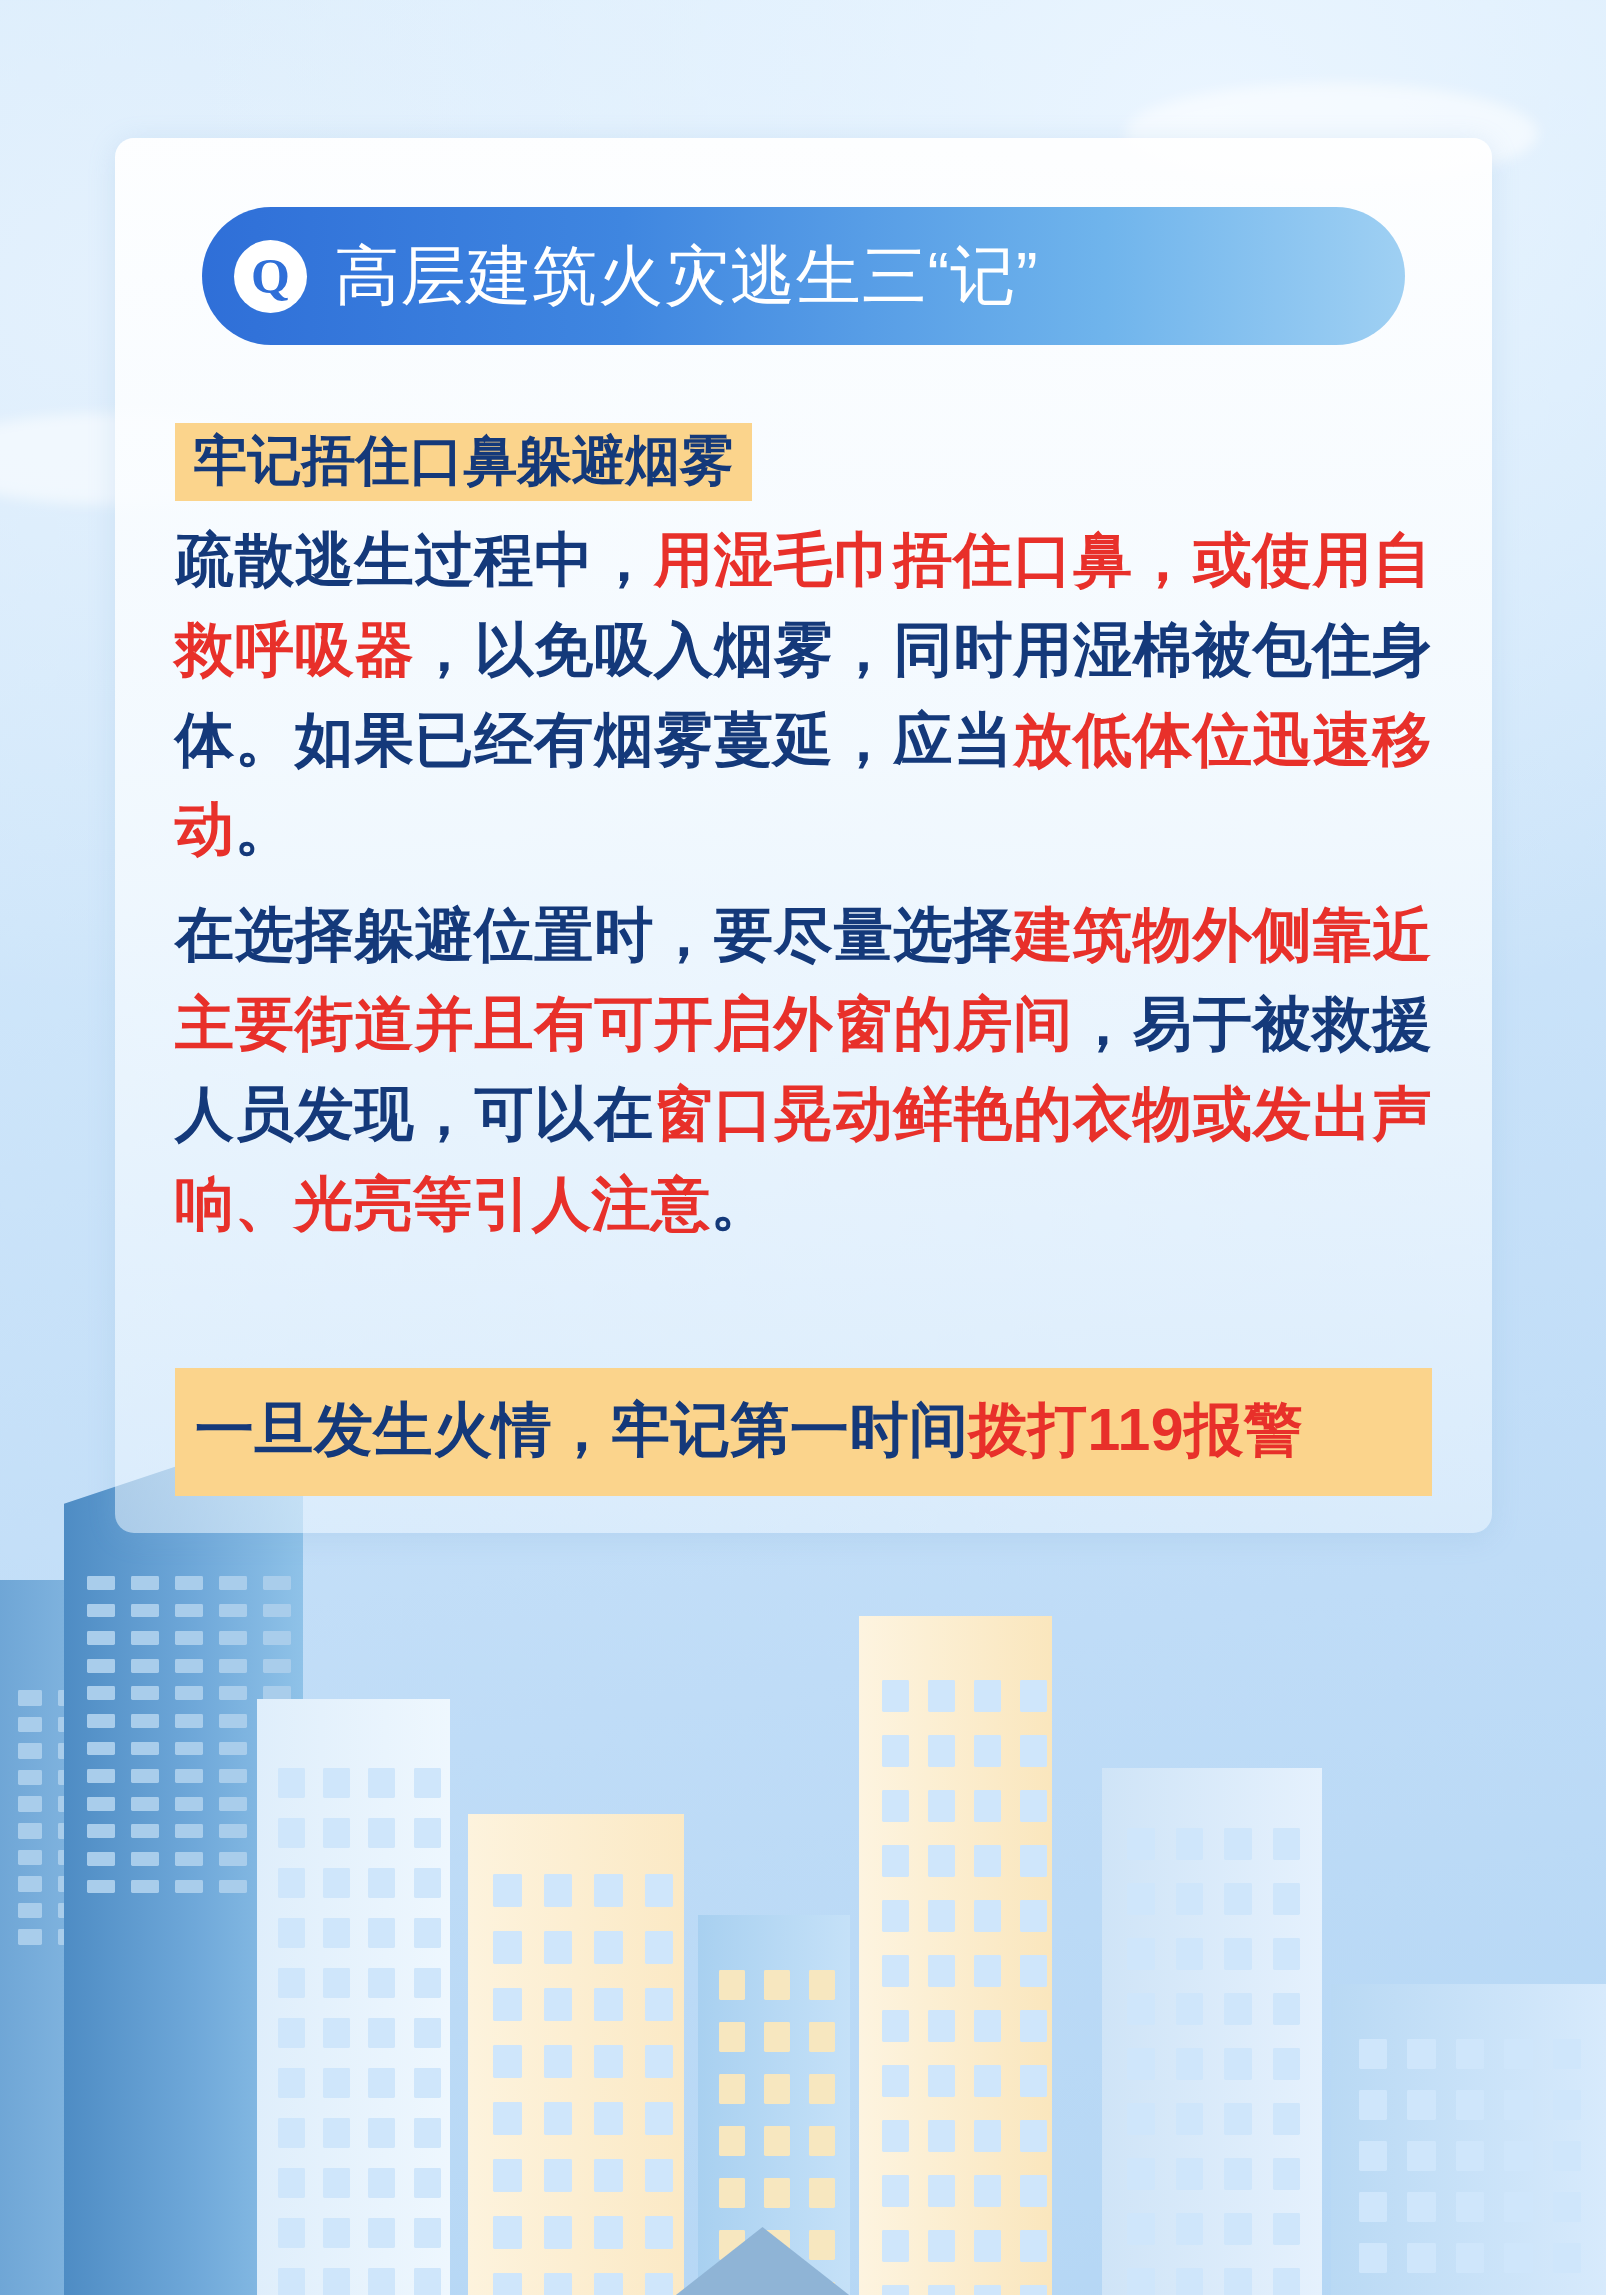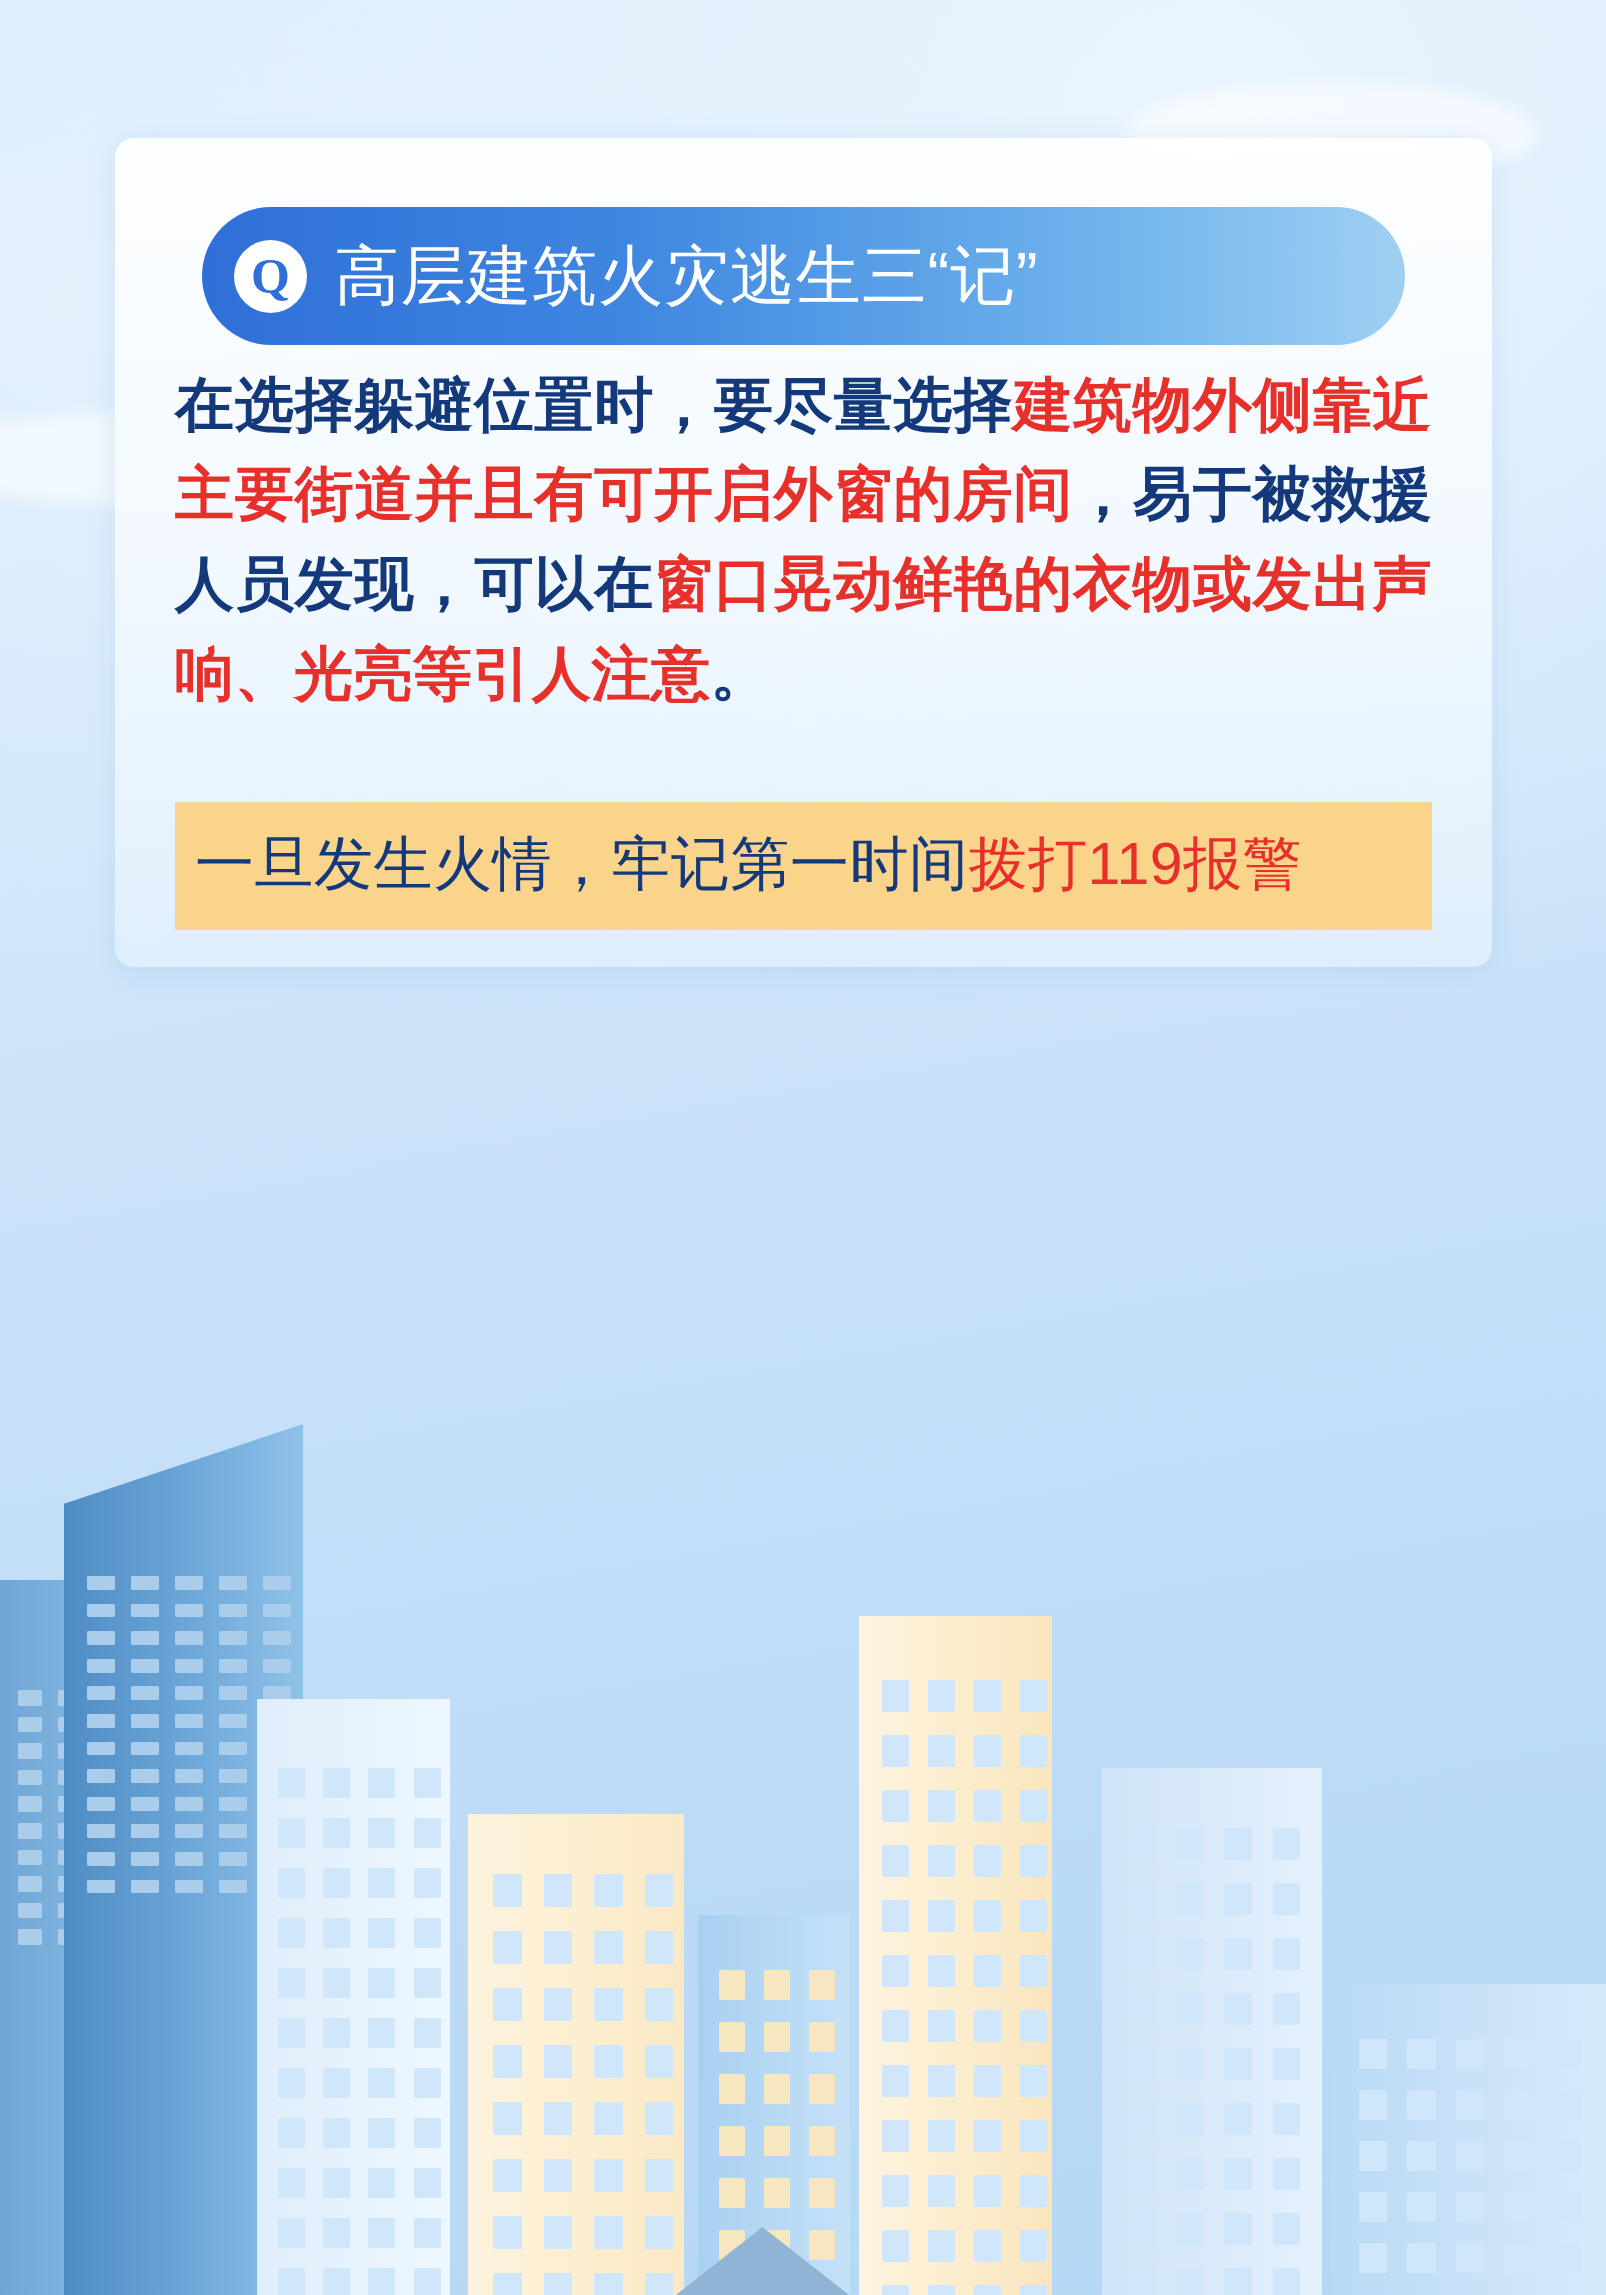--- a/index.html
+++ b/index.html
@@ -119,25 +119,25 @@
     line-height: 1.52;
     color: #14397a;
     margin-top: 15.6px;
     text-align: justify;
     font-weight: bold;
     letter-spacing: 0.5px;
   }
   .para .hl { color: #e8302a; }
 
   .callout {
-    margin-top: 83px;
+    margin-top: 119px;
     background: #fbd48c;
     color: #14397a;
     font-size: 59px;
-    font-weight: normal;
+    font-weight: bold;
     line-height: 1.5;
     padding: 17.4px 20px 22px 20px;
     letter-spacing: 0.5px;
   }
   .callout .hl { color: #e8302a; }
 </style>
 </head>
 <body>
 
 <div class="sky-glow"></div>
@@ -505,20 +505,24 @@
 
 <div class="card">
 
   <div class="title-pill">
     <div class="q-badge">Q</div>
     <div class="title-text">高层建筑火灾逃生三“记”</div>
   </div>
 
   <div class="body-wrap">
 
+    <div>
+      <div class="sec-head">牢记捂住口鼻躲避烟雾</div>
+      <div class="para"><span>疏散逃生过程中，</span><span class="hl">用湿毛巾捂住口鼻，或使用自救呼吸器</span><span>，以免吸入烟雾，同时用湿棉被包住身体。如果已经有烟雾蔓延，应当</span><span class="hl">放低体位迅速移动</span><span>。</span></div>
+    </div>
 
     <div>
       <div class="para"><span>在选择躲避位置时，要尽量选择</span><span class="hl">建筑物外侧靠近主要街道并且有可开启外窗的房间</span><span>，易于被救援人员发现，可以在</span><span class="hl">窗口晃动鲜艳的衣物或发出声响、光亮等引人注意</span><span>。</span></div>
     </div>
 
     <div class="callout"><span>一旦发生火情，牢记第一时间</span><span class="hl">拨打119报警</span></div>
 
   </div>
 </div>
 

